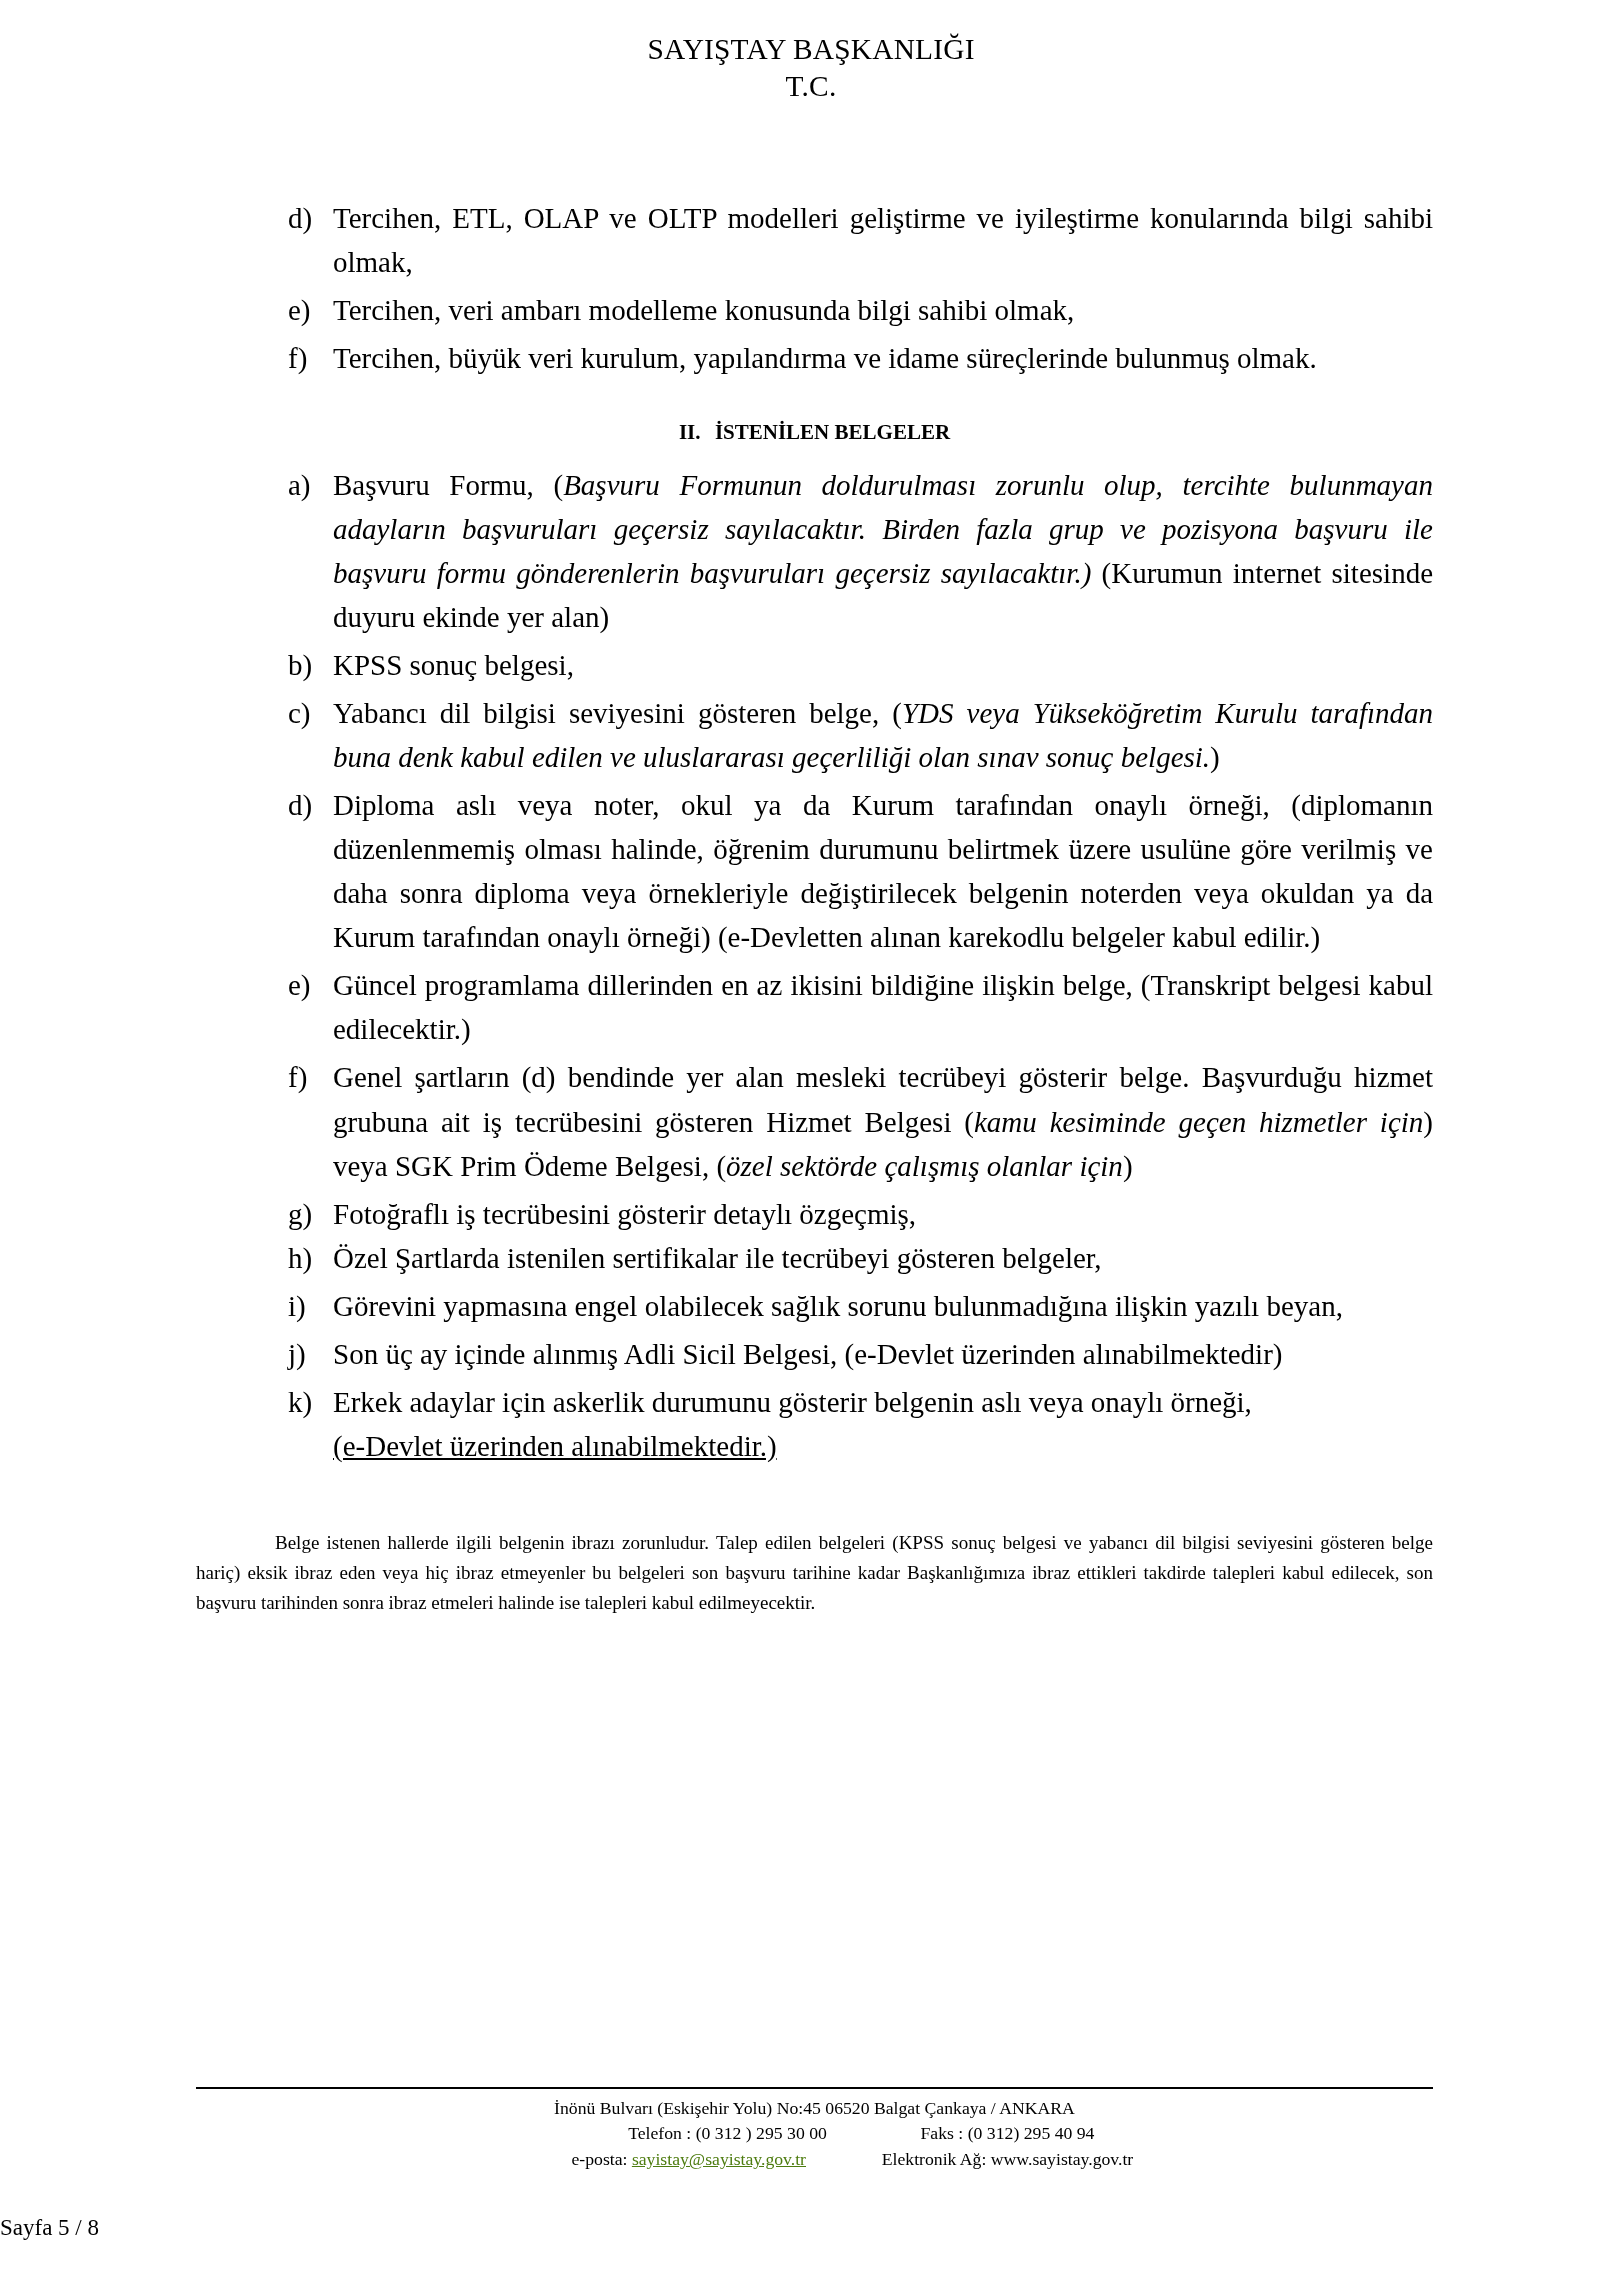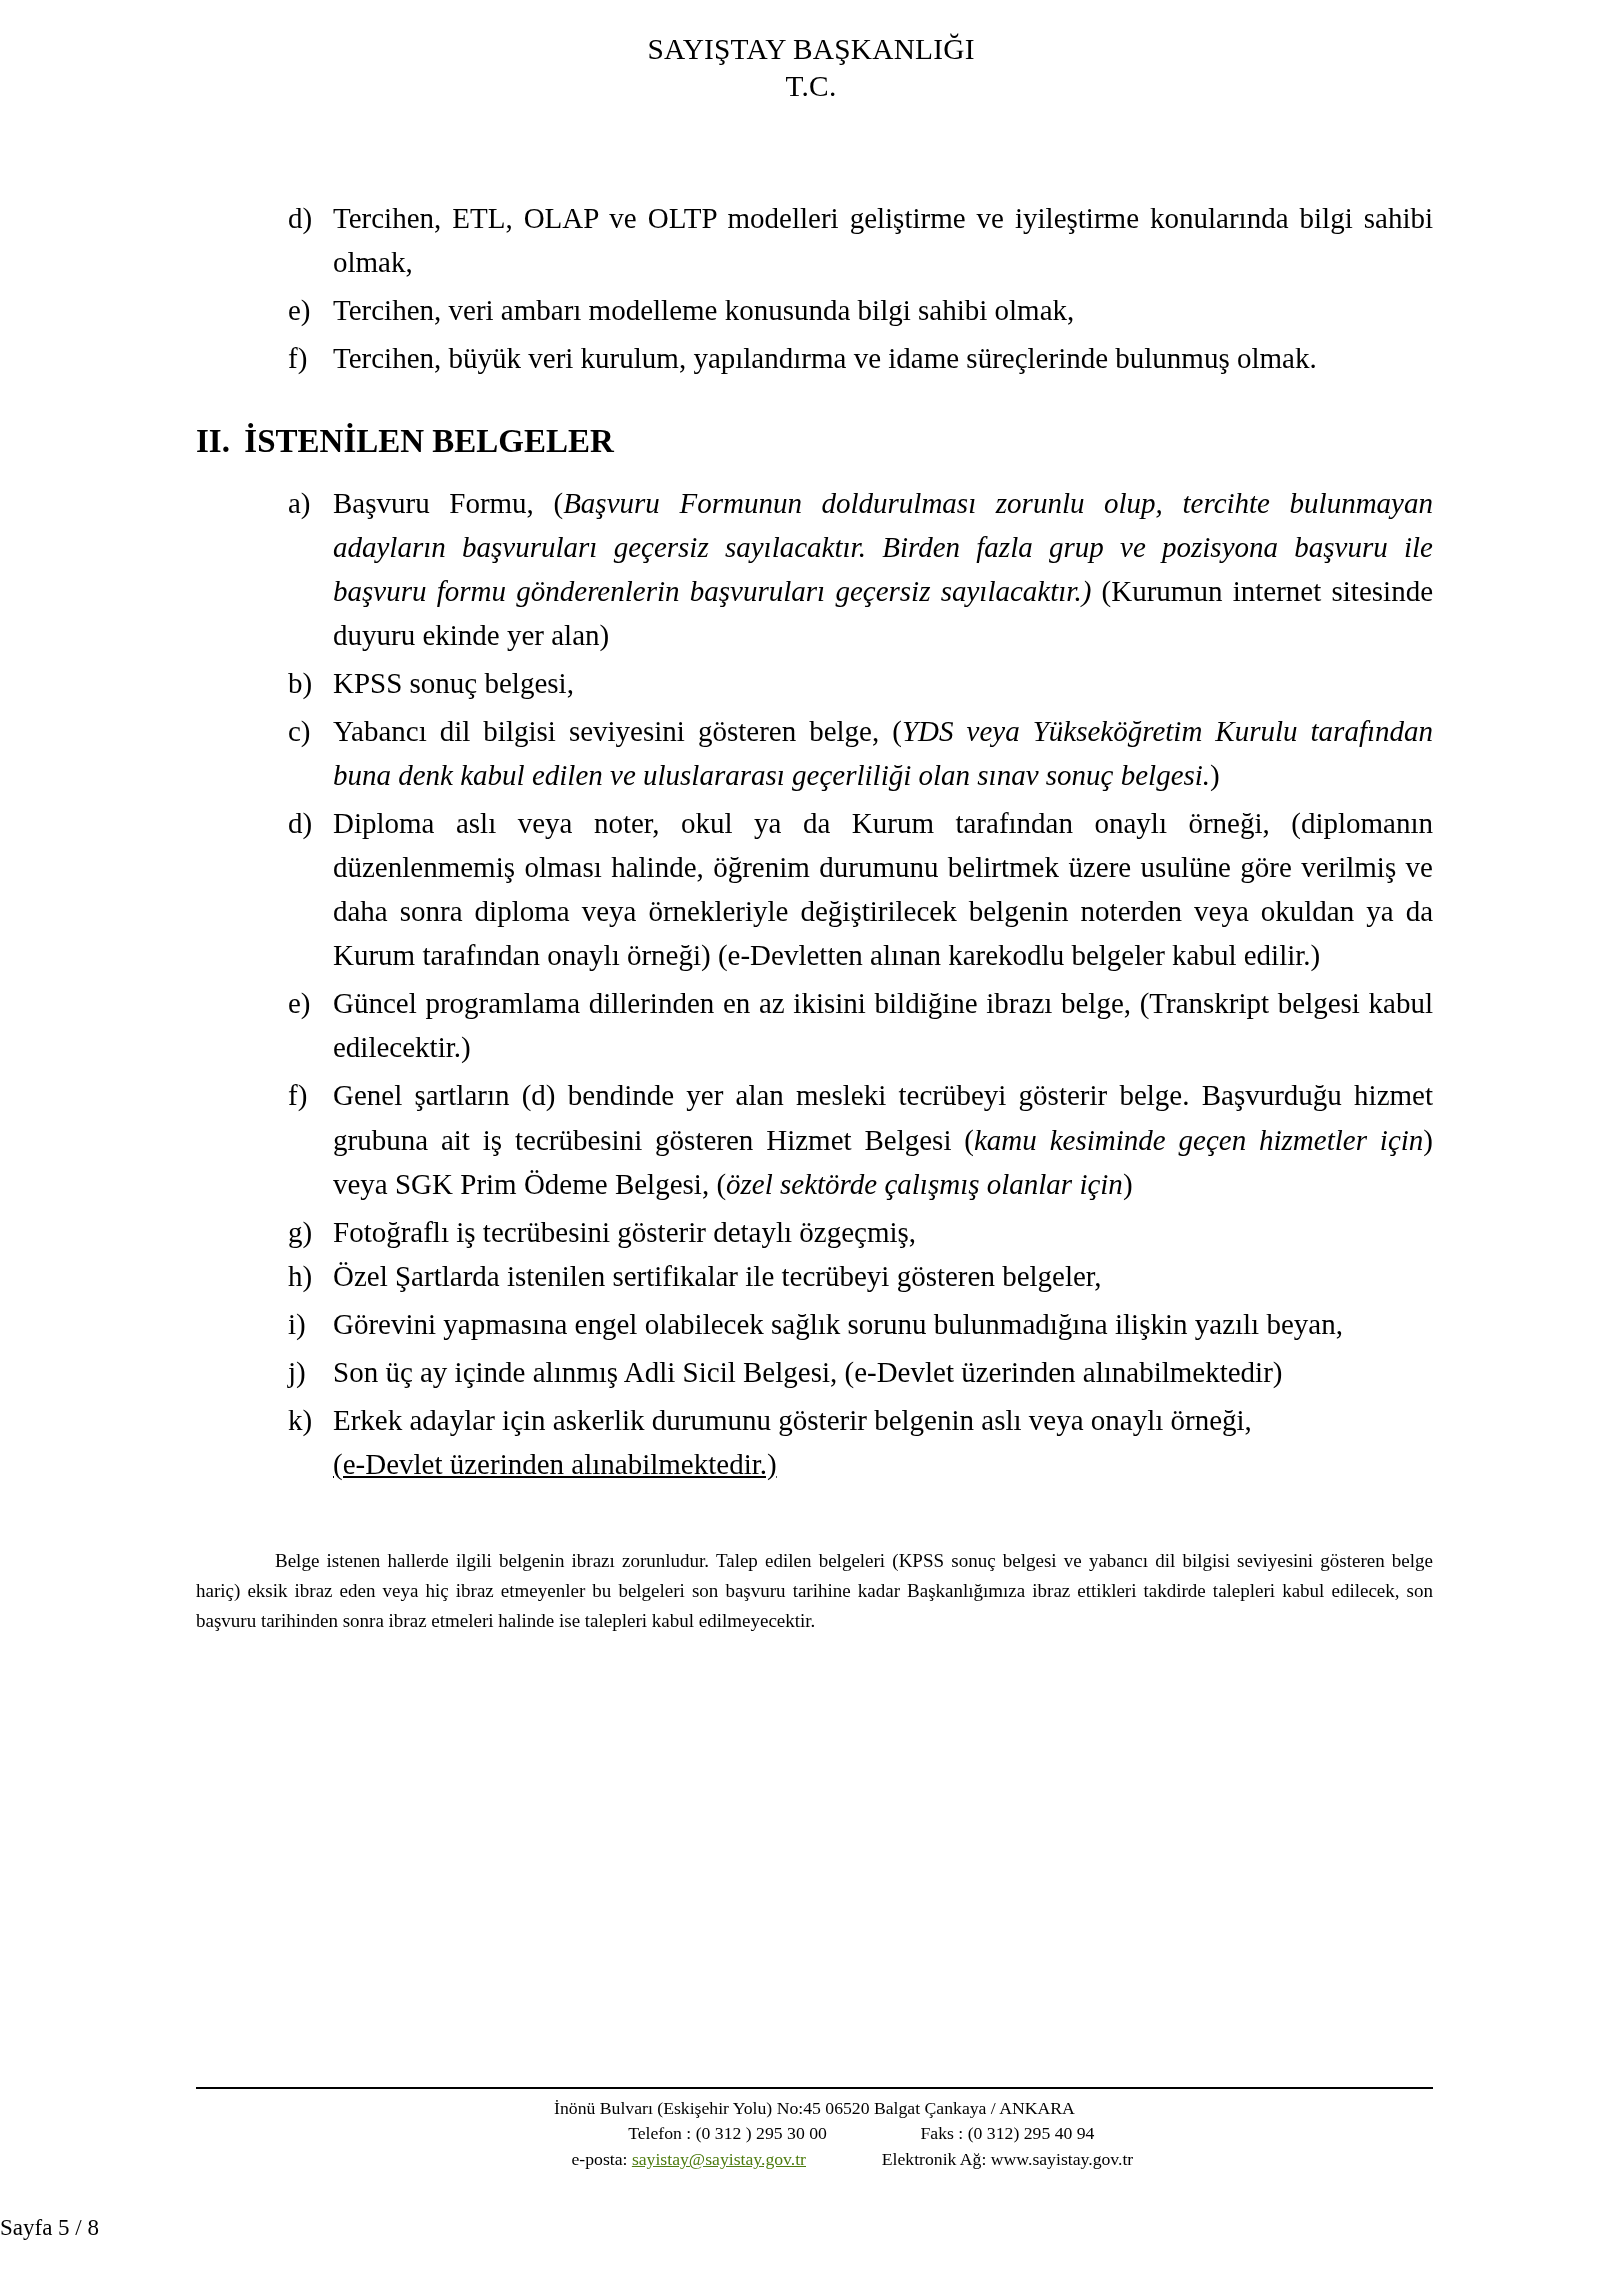--- a/index.html
+++ b/index.html
@@ -63,26 +63,26 @@
     text-align: left;
     white-space: nowrap;
   }
   .list-item.tight { margin-bottom: 0px; }
   .list-item .txt { display: block; }
 
   .it { font-style: italic; }
 
   
   .section-heading {
-    font-size: 33px;
+    font-size: 21px;
     font-weight: bold;
     line-height: 1.5;
     margin-top: 37px;
     margin-bottom: 14.4px;
-    text-align: left;
+    text-align: center;
   }
   .section-heading .num { margin-right: 14.4px; }
 
   .sub-list { margin-top: 0; }
 
   .closing-para {
     font-size: 19px;
     line-height: 1.58;
     text-align: justify;
     text-justify: inter-word;
@@ -177,21 +177,21 @@
         <span class="txt"><span>Yabancı dil bilgisi seviyesini gösteren belge, (</span><span class="it">YDS veya Yükseköğretim Kurulu tarafından buna denk kabul edilen ve uluslararası geçerliliği olan sınav sonuç belgesi.</span><span>)</span></span>
       </li>
 
       <li class="list-item">
         <span class="marker">d)</span>
         <span class="txt">Diploma aslı veya noter, okul ya da Kurum tarafından onaylı örneği, (diplomanın düzenlenmemiş olması halinde, öğrenim durumunu belirtmek üzere usulüne göre verilmiş ve daha sonra diploma veya örnekleriyle değiştirilecek belgenin noterden veya okuldan ya da Kurum tarafından onaylı örneği) (e-Devletten alınan karekodlu belgeler kabul edilir.)</span>
       </li>
 
       <li class="list-item">
         <span class="marker">e)</span>
-        <span class="txt">Güncel programlama dillerinden en az ikisini bildiğine ibrazı belge, (Transkript belgesi kabul edilecektir.)</span>
+        <span class="txt">Güncel programlama dillerinden en az ikisini bildiğine ilişkin belge, (Transkript belgesi kabul edilecektir.)</span>
       </li>
 
       <li class="list-item">
         <span class="marker">f)</span>
         <span class="txt"><span>Genel şartların (d) bendinde yer alan mesleki tecrübeyi gösterir belge. Başvurduğu hizmet grubuna ait iş tecrübesini gösteren Hizmet Belgesi (</span><span class="it">kamu kesiminde geçen hizmetler için</span><span>) veya SGK Prim Ödeme Belgesi, (</span><span class="it">özel sektörde çalışmış olanlar için</span><span>)</span></span>
       </li>
 
       <li class="list-item tight">
         <span class="marker">g)</span>
         <span class="txt">Fotoğraflı iş tecrübesini gösterir detaylı özgeçmiş,</span>

